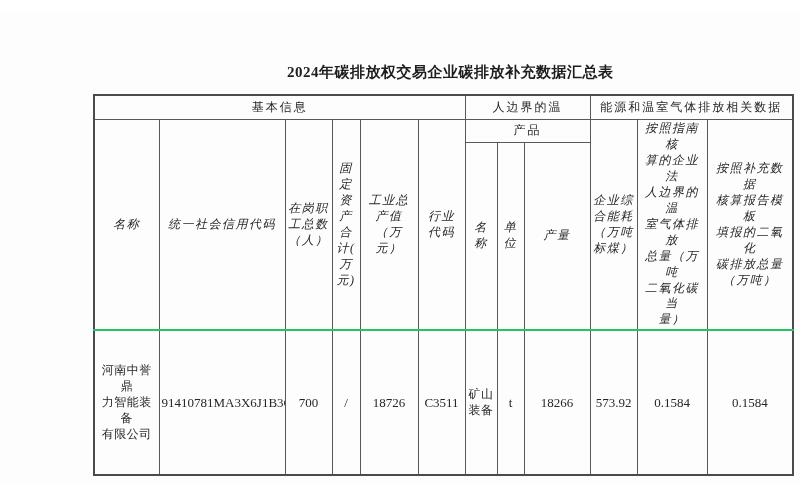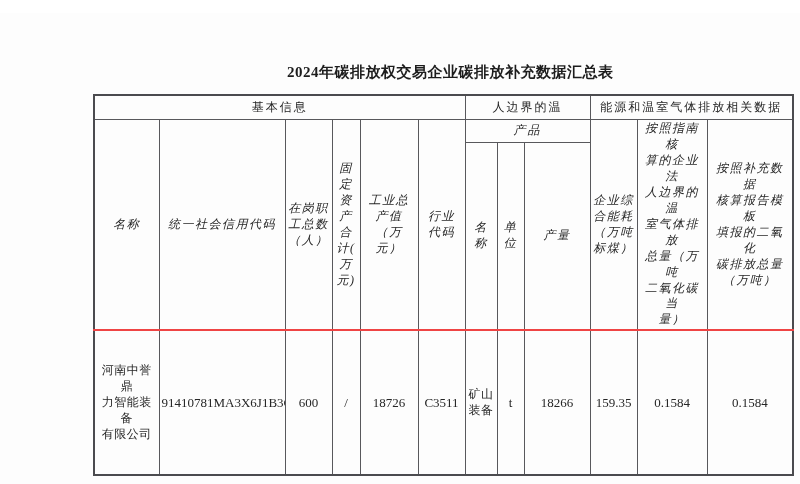--- a/index.html
+++ b/index.html
@@ -24,26 +24,26 @@
   table.main td{
     border:1px solid #58585c;
     text-align:center;vertical-align:middle;
     padding:1px 2px;
     font-size:12px;line-height:1.33;
     white-space:pre-line;
     overflow:hidden;
   }
   tr.r-group td{height:21px;letter-spacing:2px;}
   tr.r-prod{height:21px;}
-  tr.r-prod td.sub{letter-spacing:2px;font-style:italic;}
+  tr.r-prod td.sub{letter-spacing:2px;}
   tr.r-hdr{height:171px;}
   td.hdr{letter-spacing:1.5px;font-style:italic;}
   tr.r-data td{
     height:141px;
-    border-top:2px solid #ef4444;
+    border-top:2px solid #22c55e;
     font-size:12.5px;
   }
   tr.r-data td.cjk{font-size:12px;letter-spacing:0.5px;}
   tr.r-data td.num{font-size:13px;}
 </style>
 </head>
 <body>
 
 <div class="page">
 
@@ -116,28 +116,28 @@
       <td class="hdr">单
 位</td>
       <td class="hdr">产量</td>
     </tr>
 
     <tr class="r-data">
       <td class="cjk">河南中誉鼎
 力智能装备
 有限公司</td>
       <td class="num">91410781MA3X6J1B3C</td>
-      <td class="num">600</td>
+      <td class="num">700</td>
       <td class="num">/</td>
       <td class="num">18726</td>
       <td class="num">C3511</td>
       <td class="cjk">矿山
 装备</td>
       <td class="num">t</td>
       <td class="num">18266</td>
-      <td class="num">159.35</td>
+      <td class="num">573.92</td>
       <td class="num">0.1584</td>
       <td class="num">0.1584</td>
     </tr>
   </tbody>
     </table>
 
 </div>
 
 </body></html>

